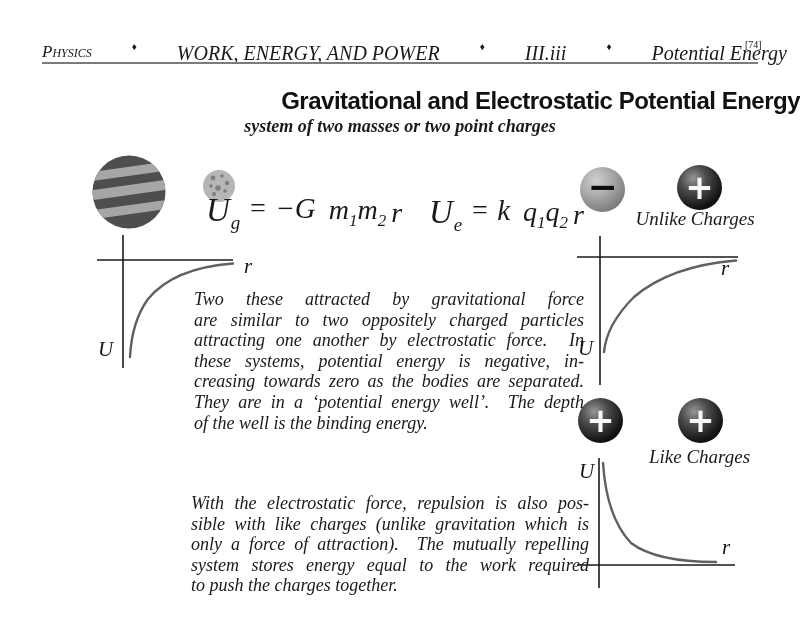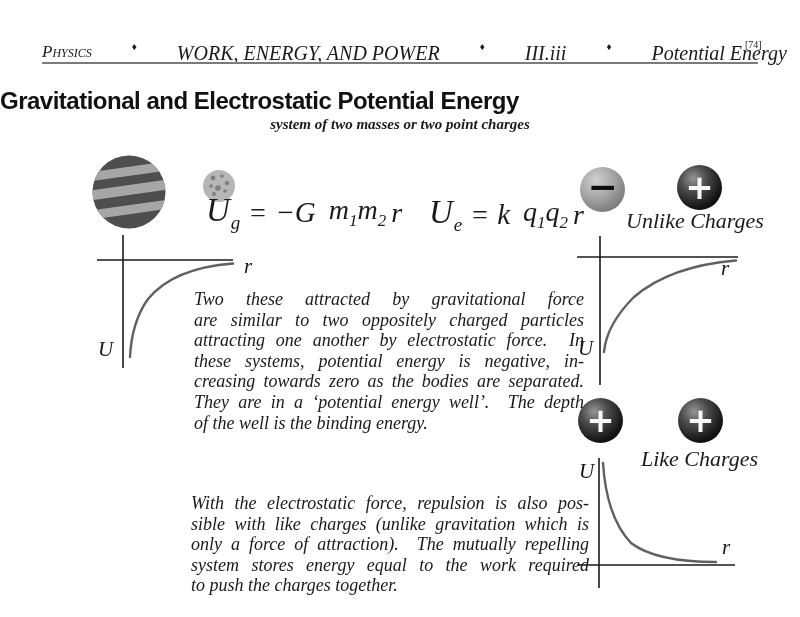--- a/index.html
+++ b/index.html
@@ -8,47 +8,47 @@
 
   
   .header-row{position:absolute;left:42px;top:42px;display:flex;align-items:flex-start;gap:40px;}
   .hdr-item{font-style:italic;font-size:20px;white-space:nowrap;}
   .hdr-course{font-variant:small-caps;font-size:17px;}
   .hdr-sep{font-size:10px;font-style:normal;transform:translateY(-1px);}
   .hdr-rule{position:absolute;left:42px;top:62px;width:716px;height:2px;background:#7b7b7b;}
   .page-number{position:absolute;left:745px;top:39px;font-size:10px;font-weight:normal;}
 
   
-  .doc-title{position:absolute;left:0;top:87px;width:100%;text-align:left;
+  .doc-title{position:absolute;left:0;top:87px;width:100%;text-align:right;
              font-family:"Liberation Sans",sans-serif;font-weight:bold;font-size:24px;
              letter-spacing:-0.5px;color:#111;}
   .doc-subtitle{position:absolute;left:0;top:116px;width:100%;text-align:center;
-                font-style:italic;font-weight:bold;font-size:15px;}
+                font-style:italic;font-weight:bold;font-size:18px;}
 
   
-  .formula{position:absolute;display:flex;align-items:center;gap:8px;font-style:italic;}
+  .formula{position:absolute;display:flex;gap:8px;font-style:italic;}
   .f-u{font-size:33px;line-height:1;}
   .f-u sub{font-size:19px;line-height:1;margin-left:1px;}
   .f-eq{font-size:28px;line-height:1;}
   .f-coef{font-size:29px;line-height:1;}
   .frac{display:inline-flex;flex-direction:row;align-items:center;}
   .frac-num{font-size:28px;line-height:1.05;padding:0 5px 1px;}
   .frac-num sub{font-size:17px;}
   .frac-bar{align-self:stretch;height:2px;background:#1a1a1a;}
   .frac-den{font-size:28px;line-height:1.1;padding-top:1px;}
 
   
   .sphere{position:absolute;width:45px;height:45px;border-radius:50%;
           display:flex;align-items:center;justify-content:center;}
   .sphere-neg{background:radial-gradient(circle at 36% 30%, #d0d0d0 0%, #a9a9a9 38%, #808080 72%, #636363 100%);}
   .sphere-pos{background:radial-gradient(circle at 36% 30%, #969696 0%, #4a4a4a 32%, #131313 70%, #000 100%);}
   .sign{font-family:"DejaVu Sans",sans-serif;font-weight:bold;line-height:1;}
   .sign-neg{font-size:36px;color:#0c0c0c;margin-top:-5px;}
   .sign-pos{font-size:34px;color:#f8f8f8;margin-top:-2px;}
-  .charge-label{position:absolute;font-style:italic;font-size:22px;text-align:center;}
+  .charge-label{position:absolute;font-style:italic;font-size:19px;text-align:center;}
 
   
   .para{position:absolute;font-style:italic;font-size:18px;line-height:20.6px;}
   .jline{text-align:justify;text-align-last:justify;}
   .jlast{text-align-last:left;}
 
   
   .graph{position:absolute;}
   .graph text{font-style:italic;font-size:21px;font-family:"Liberation Serif",serif;fill:#141414;}
   .axis{stroke:#1a1a1a;stroke-width:1.6;fill:none;}

